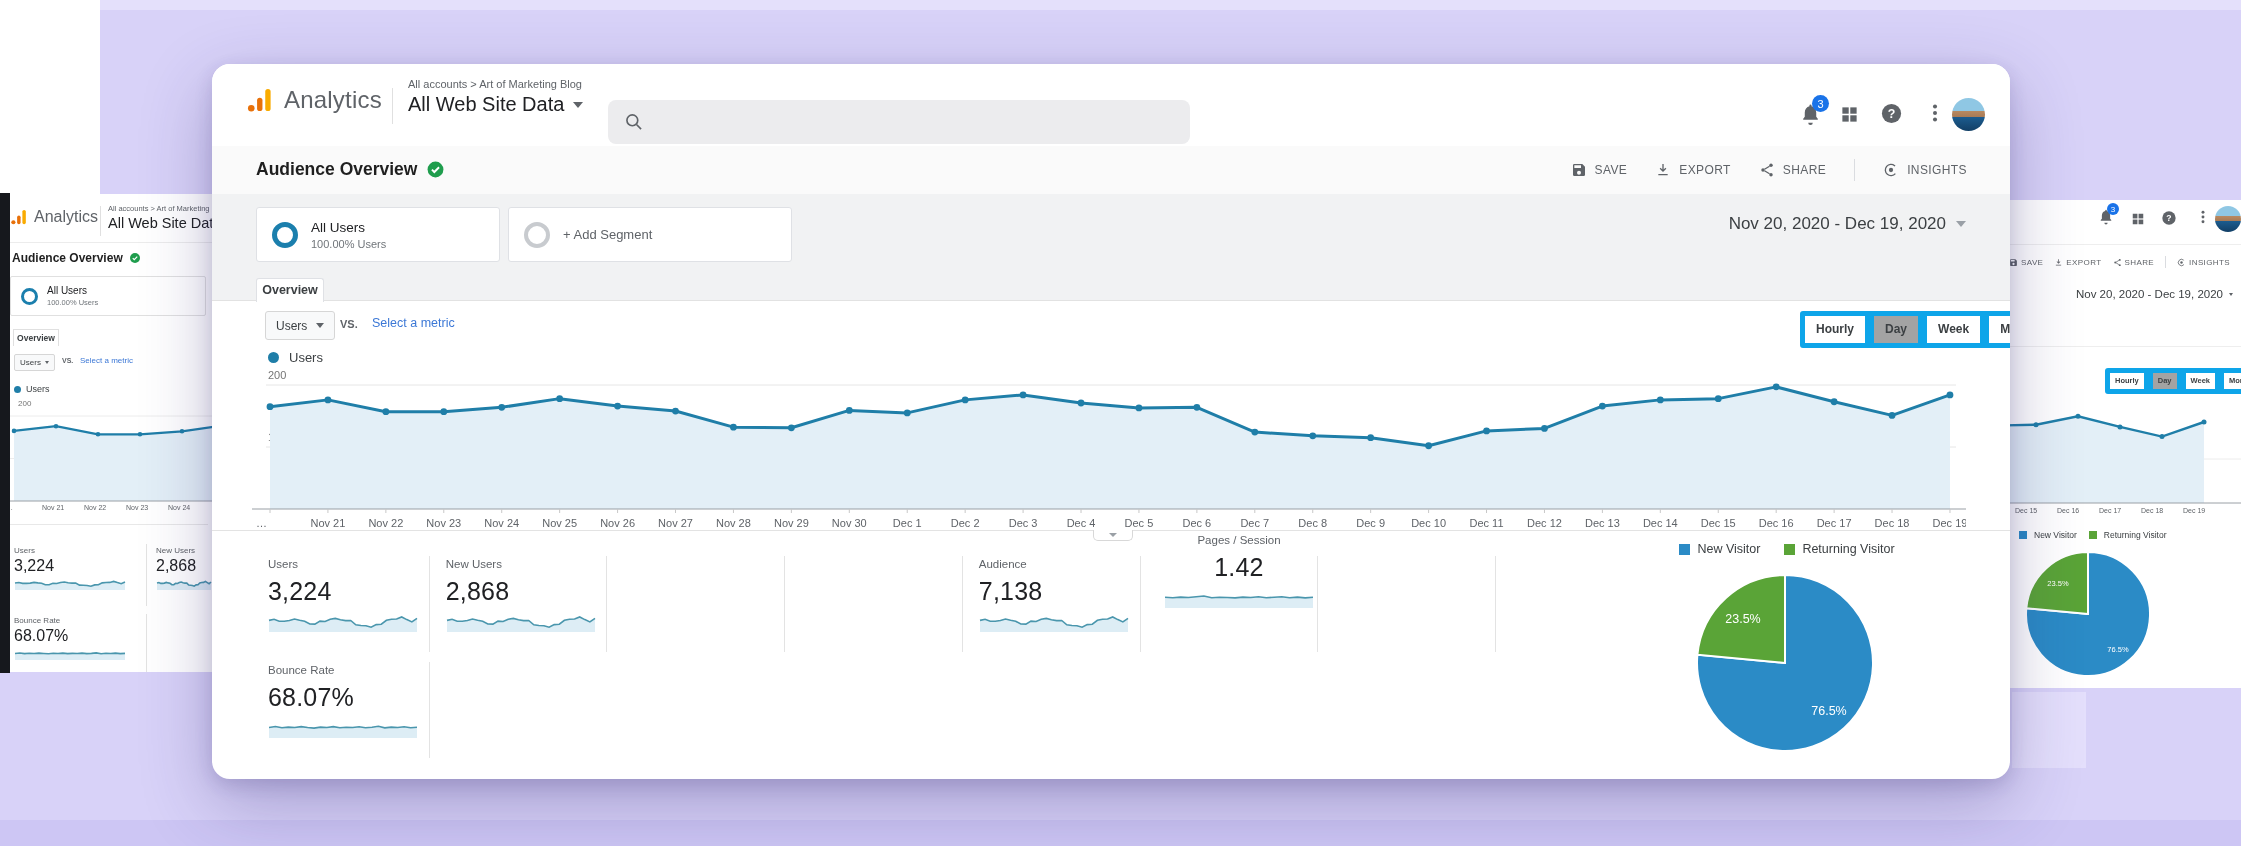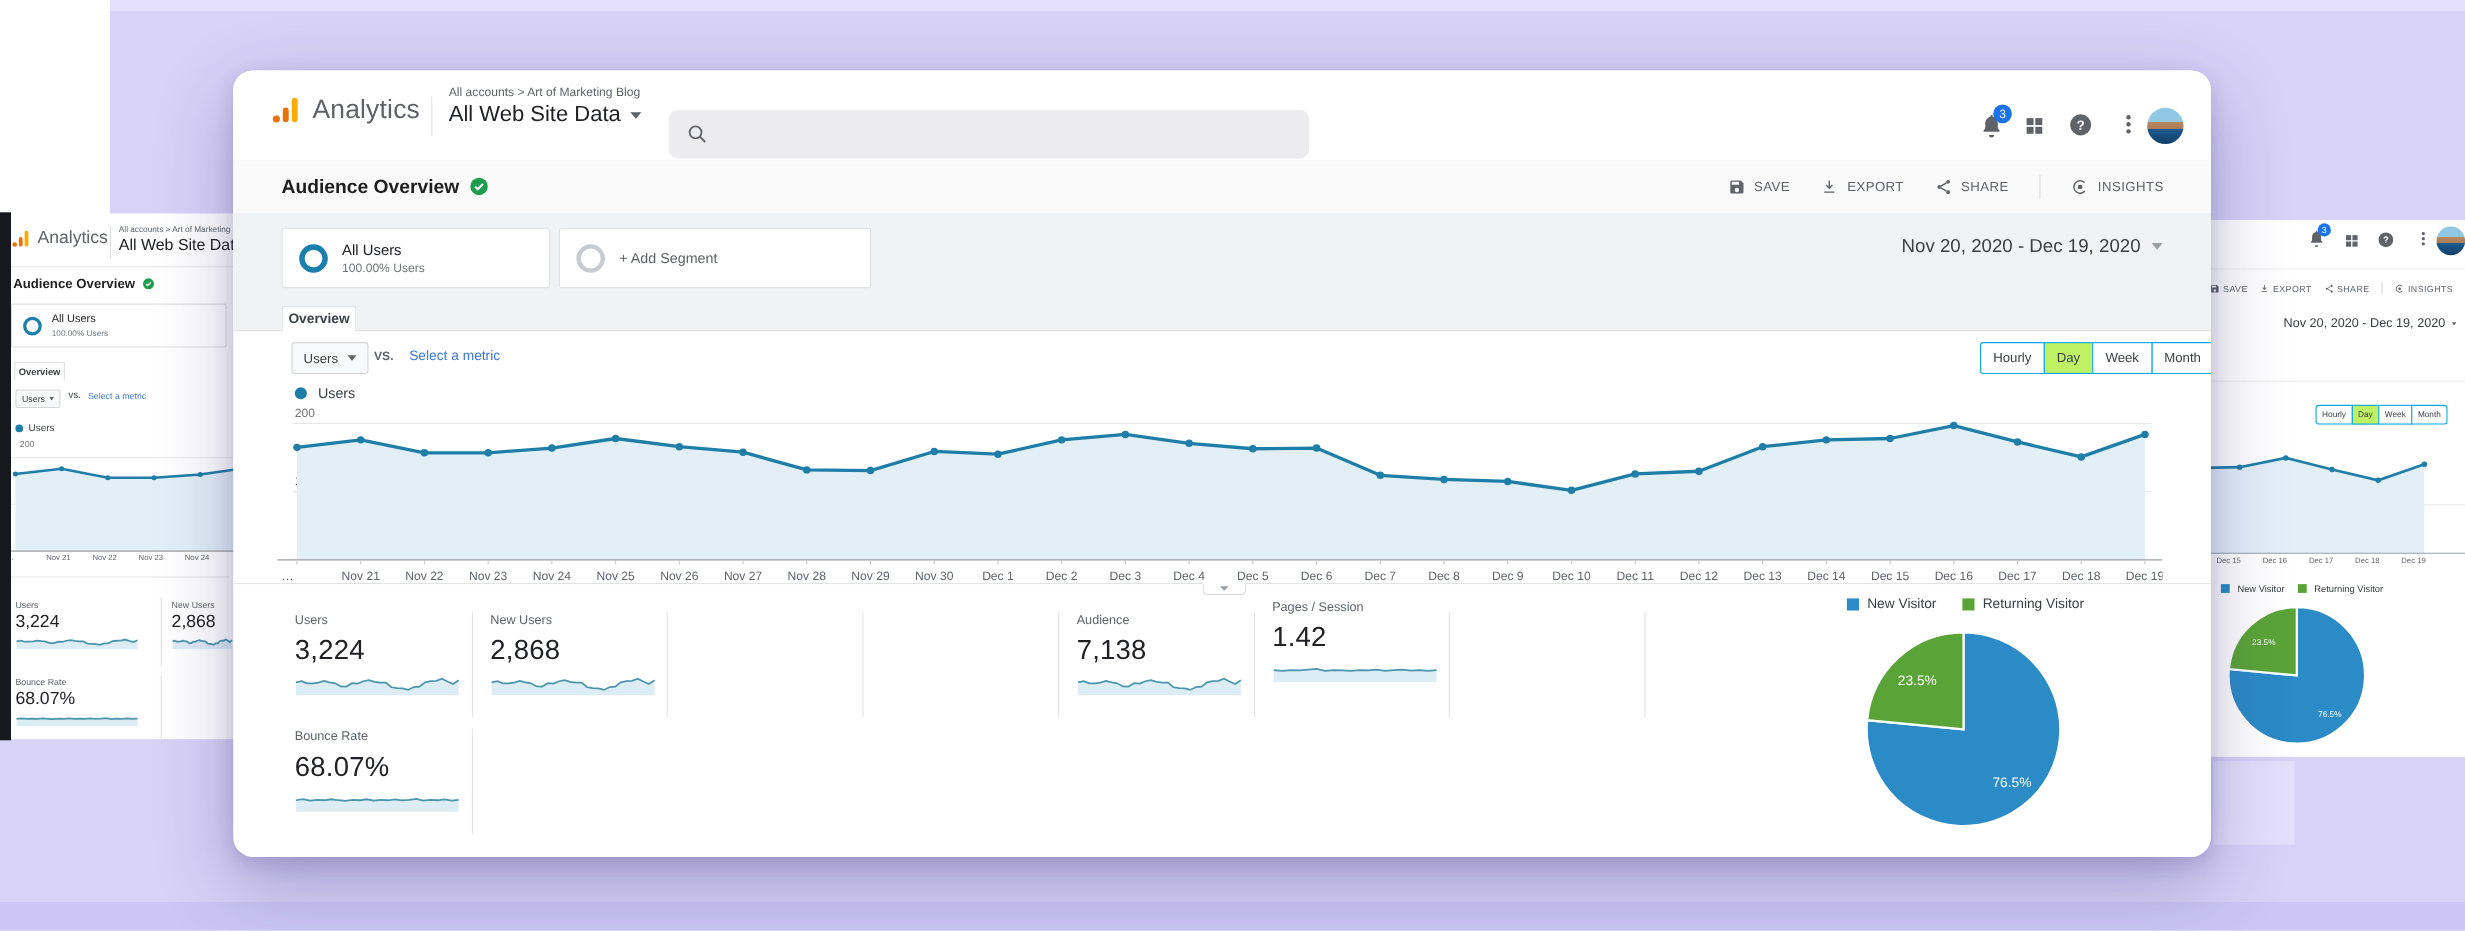--- a/index.html
+++ b/index.html
@@ -74,25 +74,25 @@
   
   #tabOverview{left:44px;top:214px;width:66px;height:23px;background:#fff;border:1px solid #dfe1e5;border-bottom:none;
     border-radius:3px 3px 0 0;font-size:12.5px;font-weight:bold;color:#3c4043;text-align:center;line-height:23px;z-index:3;cursor:pointer}
   #usersSelect{left:53px;top:247px;height:27px;background:#f8f9fa;border:1px solid #d6d6d6;border-radius:3px;
     display:flex;align-items:center;gap:9px;padding:0 10px;cursor:pointer}
   #usersSelect .lbl{font-size:12px;color:#3c4043}
   #usersSelect .caret{border-top-width:5px;border-left-width:4px;border-right-width:4px}
   #vsLabel{left:128px;top:254px;font-size:11px;font-weight:bold;color:#5f6368}
   #selectMetric{left:160px;top:252px;font-size:12.5px;color:#3c78d6;cursor:pointer}
   #granMain{left:1588px;top:247px;display:flex}
-  .gran-btn{height:27px;line-height:27px;padding:0 11px;border:1px solid #0ea5e9;margin-left:-1px;background:#fff;
-    font-size:12px;font-weight:normal;color:#3c4043;cursor:pointer}
+  .gran-btn{height:27px;line-height:27px;padding:0 11px;border:5px solid #0ea5e9;margin-left:-1px;background:#fff;
+    font-size:12px;font-weight:bold;color:#3c4043;cursor:pointer}
   .gran-btn:first-child{border-radius:3px 0 0 3px;margin-left:0}
   .gran-btn:last-child{border-radius:0 3px 3px 0}
-  .gran-btn.active{background:#bef264}
+  .gran-btn.active{background:#a3a3a3}
   .gran.mini .gran-btn{height:16px;line-height:16px;padding:0 5px;font-size:7.5px}
 
   
   #chartLegend{left:56px;top:286px;display:flex;align-items:center;gap:10px}
   #chartLegend .dot{width:11px;height:11px;border-radius:50%;background:#1f7ea8}
   #chartLegend .lg{font-size:13px;color:#3c4043}
   #mainChart{left:40px;top:300px}
   #chartDivider{left:0;top:466px;width:100%;height:1px;background:#e3e3e3}
   #expanderTab{left:881px;top:466px;width:38px;height:10px;background:#fff;border:1px solid #d8d8d8;border-top:none;
     border-radius:0 0 5px 5px;display:flex;justify-content:center;align-items:center;cursor:pointer;z-index:2}
@@ -640,21 +640,21 @@
           <polyline points="1.0,11.4 6.1,10.3 11.2,12.3 16.3,12.3 21.4,11.5 26.5,10.0 31.6,11.3 36.7,12.2 41.8,15.0 46.9,15.1 52.0,12.1 57.1,12.5 62.2,10.3 67.3,9.4 72.4,10.8 77.6,11.6 82.7,11.5 87.8,15.8 92.9,16.5 98.0,16.8 103.1,18.2 108.2,15.6 113.3,15.2 118.4,11.3 123.5,10.3 128.6,10.0 133.7,8.0 138.8,10.6 143.9,12.9 149.0,9.4" fill="none" stroke="#4a96ad" stroke-width="1.6"></polyline>
         </svg></div>
       <div class="mcell" style="left: 233.7px; top: 494px;"><div class="mLabel">New Users</div><div class="mValue">2,868</div><svg width="150" height="24">
           <path d="M1,23 L1.0,11.4 L6.1,10.3 L11.2,12.3 L16.3,12.3 L21.4,11.5 L26.5,10.0 L31.6,11.3 L36.7,12.2 L41.8,15.0 L46.9,15.1 L52.0,12.1 L57.1,12.5 L62.2,10.3 L67.3,9.4 L72.4,10.8 L77.6,11.6 L82.7,11.5 L87.8,15.8 L92.9,16.5 L98.0,16.8 L103.1,18.2 L108.2,15.6 L113.3,15.2 L118.4,11.3 L123.5,10.3 L128.6,10.0 L133.7,8.0 L138.8,10.6 L143.9,12.9 L149.0,9.4 L149,23 Z" fill="#ddedf5"></path>
           <polyline points="1.0,11.4 6.1,10.3 11.2,12.3 16.3,12.3 21.4,11.5 26.5,10.0 31.6,11.3 36.7,12.2 41.8,15.0 46.9,15.1 52.0,12.1 57.1,12.5 62.2,10.3 67.3,9.4 72.4,10.8 77.6,11.6 82.7,11.5 87.8,15.8 92.9,16.5 98.0,16.8 103.1,18.2 108.2,15.6 113.3,15.2 118.4,11.3 123.5,10.3 128.6,10.0 133.7,8.0 138.8,10.6 143.9,12.9 149.0,9.4" fill="none" stroke="#4a96ad" stroke-width="1.6"></polyline>
         </svg></div>
       <div class="mcell" style="left: 766.8px; top: 494px;"><div class="mLabel">Audience</div><div class="mValue">7,138</div><svg width="150" height="24">
           <path d="M1,23 L1.0,11.4 L6.1,10.3 L11.2,12.3 L16.3,12.3 L21.4,11.5 L26.5,10.0 L31.6,11.3 L36.7,12.2 L41.8,15.0 L46.9,15.1 L52.0,12.1 L57.1,12.5 L62.2,10.3 L67.3,9.4 L72.4,10.8 L77.6,11.6 L82.7,11.5 L87.8,15.8 L92.9,16.5 L98.0,16.8 L103.1,18.2 L108.2,15.6 L113.3,15.2 L118.4,11.3 L123.5,10.3 L128.6,10.0 L133.7,8.0 L138.8,10.6 L143.9,12.9 L149.0,9.4 L149,23 Z" fill="#ddedf5"></path>
           <polyline points="1.0,11.4 6.1,10.3 11.2,12.3 16.3,12.3 21.4,11.5 26.5,10.0 31.6,11.3 36.7,12.2 41.8,15.0 46.9,15.1 52.0,12.1 57.1,12.5 62.2,10.3 67.3,9.4 72.4,10.8 77.6,11.6 82.7,11.5 87.8,15.8 92.9,16.5 98.0,16.8 103.1,18.2 108.2,15.6 113.3,15.2 118.4,11.3 123.5,10.3 128.6,10.0 133.7,8.0 138.8,10.6 143.9,12.9 149.0,9.4" fill="none" stroke="#4a96ad" stroke-width="1.6"></polyline>
         </svg></div>
-      <div class="mcell" style="left: 944.5px; top: 482px;"><div class="mLabel">Pages / Session</div><div class="mValue">1.42</div><svg width="150" height="24">
+      <div class="mcell" style="left: 944.5px; top: 470px; text-align: center;"><div class="mLabel">Pages / Session</div><div class="mValue">1.42</div><svg width="150" height="24">
           <path d="M1,23 L1.0,12.2 L8.8,12.8 L16.6,12.1 L24.4,12.5 L32.2,11.8 L39.9,11.0 L47.7,12.8 L55.5,12.2 L63.3,12.5 L71.1,12.9 L78.9,12.1 L86.7,12.5 L94.5,11.8 L102.3,12.8 L110.1,12.2 L117.8,11.8 L125.6,12.7 L133.4,12.1 L141.2,12.9 L149.0,12.2 L149,23 Z" fill="#ddedf5"></path>
           <polyline points="1.0,12.2 8.8,12.8 16.6,12.1 24.4,12.5 32.2,11.8 39.9,11.0 47.7,12.8 55.5,12.2 63.3,12.5 71.1,12.9 78.9,12.1 86.7,12.5 94.5,11.8 102.3,12.8 110.1,12.2 117.8,11.8 125.6,12.7 133.4,12.1 141.2,12.9 149.0,12.2" fill="none" stroke="#4a96ad" stroke-width="1.6"></polyline>
         </svg></div>
       <div class="mcell" style="left: 56px; top: 600px;"><div class="mLabel">Bounce Rate</div><div class="mValue">68.07%</div><svg width="150" height="24">
           <path d="M1,23 L1.0,12.5 L7.4,11.5 L13.9,12.8 L20.3,12.1 L26.7,12.5 L33.2,11.6 L39.6,12.5 L46.0,13.1 L52.5,12.1 L58.9,12.5 L65.3,11.6 L71.8,12.8 L78.2,12.2 L84.7,12.5 L91.1,11.8 L97.5,12.7 L104.0,12.2 L110.4,11.3 L116.8,12.9 L123.3,12.1 L129.7,12.5 L136.1,11.8 L142.6,12.8 L149.0,12.2 L149,23 Z" fill="#ddedf5"></path>
           <polyline points="1.0,12.5 7.4,11.5 13.9,12.8 20.3,12.1 26.7,12.5 33.2,11.6 39.6,12.5 46.0,13.1 52.5,12.1 58.9,12.5 65.3,11.6 71.8,12.8 78.2,12.2 84.7,12.5 91.1,11.8 97.5,12.7 104.0,12.2 110.4,11.3 116.8,12.9 123.3,12.1 129.7,12.5 136.1,11.8 142.6,12.8 149.0,12.2" fill="none" stroke="#4a96ad" stroke-width="1.6"></polyline>
         </svg></div>
       <div class="vdiv" style="left: 216.7px; top: 492px; height: 96px;"></div>
       <div class="vdiv" style="left: 394.4px; top: 492px; height: 96px;"></div>
       <div class="vdiv" style="left: 572.1px; top: 492px; height: 96px;"></div>

